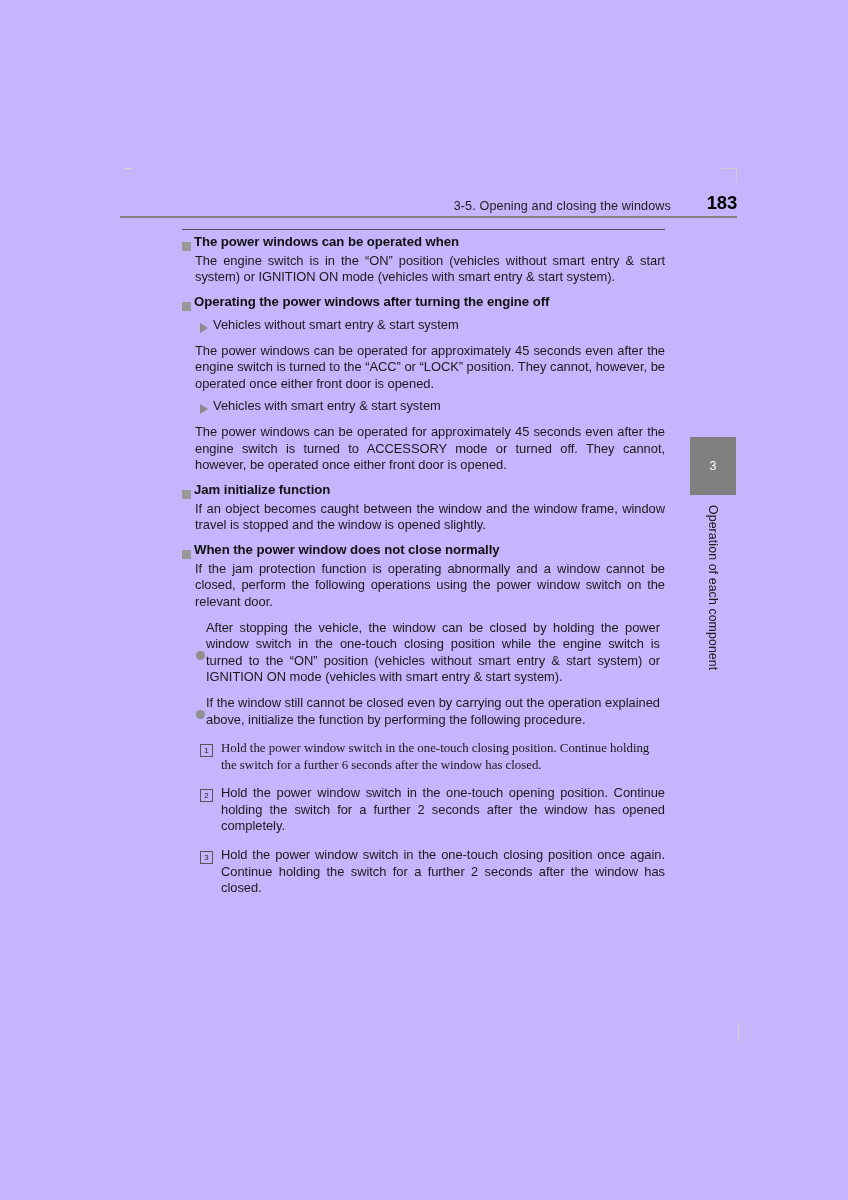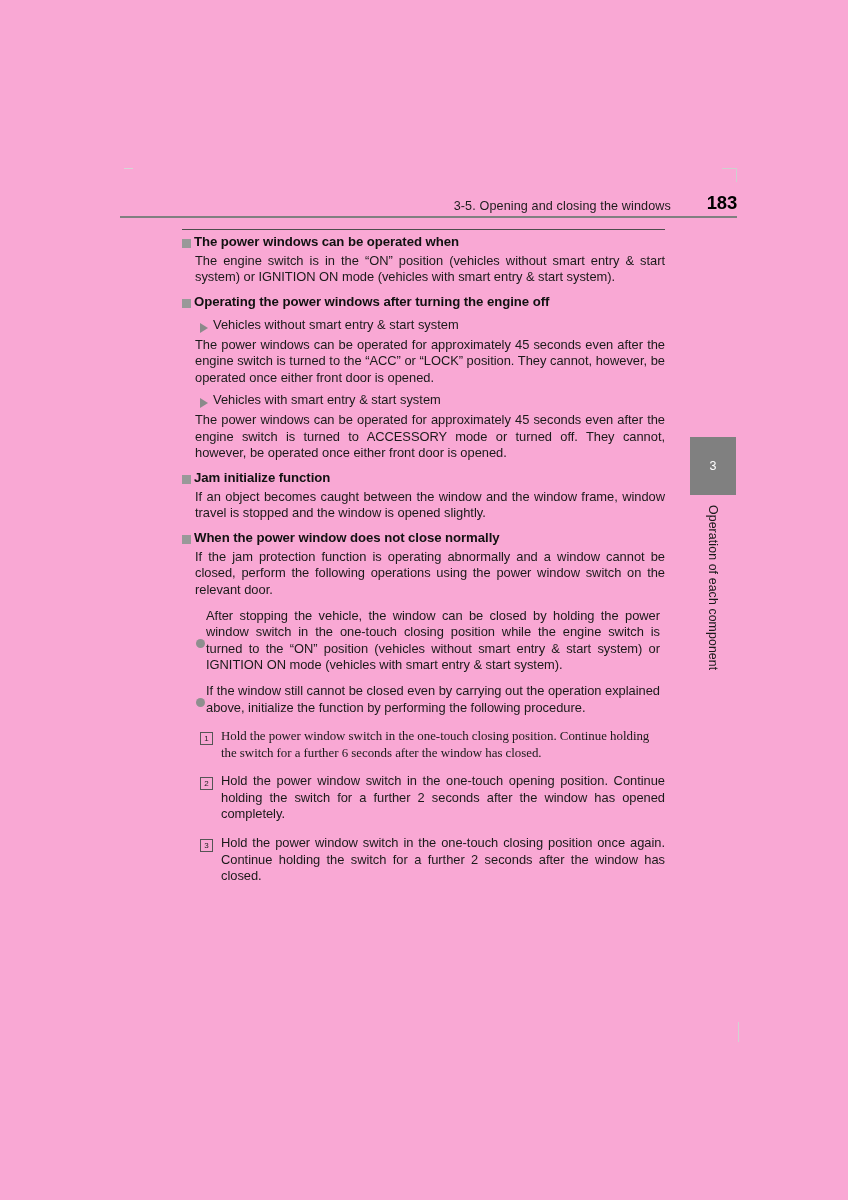--- a/index.html
+++ b/index.html
@@ -12,21 +12,21 @@
     height: 1200px;
     position: relative;
     font-family: "Liberation Sans", sans-serif;
     color: #1a1a1a;
     overflow: hidden;
   }
 
   .page {
     position: absolute;
     inset: 0;
-    background: #f9a8d4;
+    background: #c4b5fd;
   }
 
   
   .crop-mark {
     position: absolute;
     background: transparent;
   }
   .crop-tl {
     left: 124px;
     top: 168px;
@@ -103,21 +103,21 @@
   .content {
     position: absolute;
     left: 182px;
     top: 234px;
     width: 483px;
   }
 
   
   .sect-head {
     display: flex;
-    align-items: flex-start;
+    align-items: flex-end;
     margin-top: 8px;
     margin-bottom: 2px;
   }
   .sect-head:first-child { margin-top: 0; }
   .sq-bullet {
     flex: 0 0 auto;
     width: 9px;
     height: 9px;
     background: #999999;
     margin-top: 5px;
@@ -133,21 +133,21 @@
 
   
   .para {
     font-size: 12.9px;
     line-height: 1.285;
     color: #1a1a1a;
     text-align: justify;
     margin: 1px 0 0 13px;
     letter-spacing: -0.002em;
   }
-  .para.gap { margin-top: 3px; }
+  .para.gap { margin-top: 9px; }
 
   
   .tri-head {
     display: flex;
     align-items: center;
     margin: 6px 0 0 18px;
   }
   .tri-bullet {
     flex: 0 0 auto;
     width: 0;

